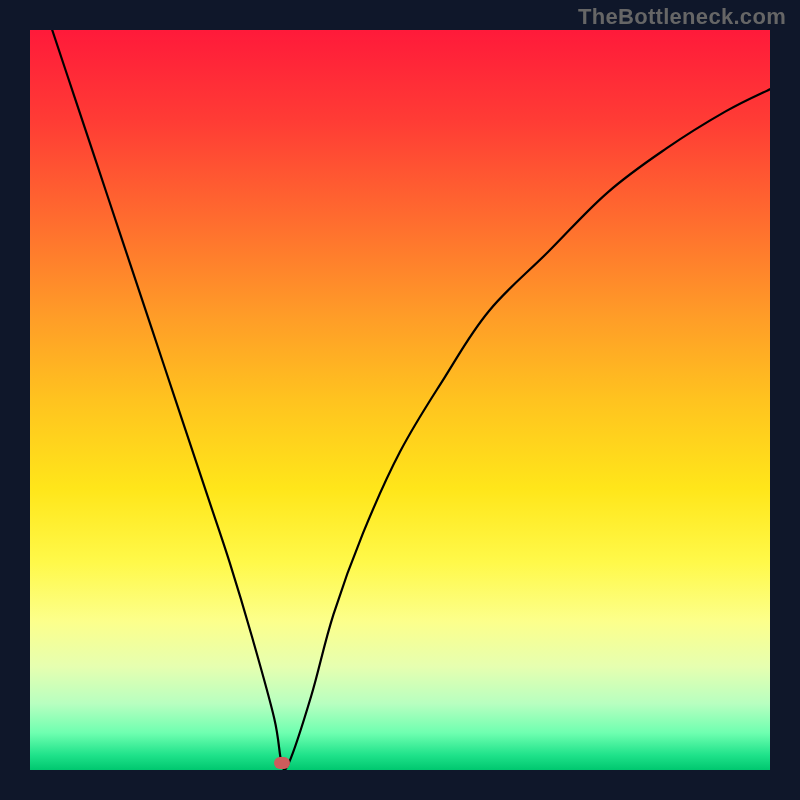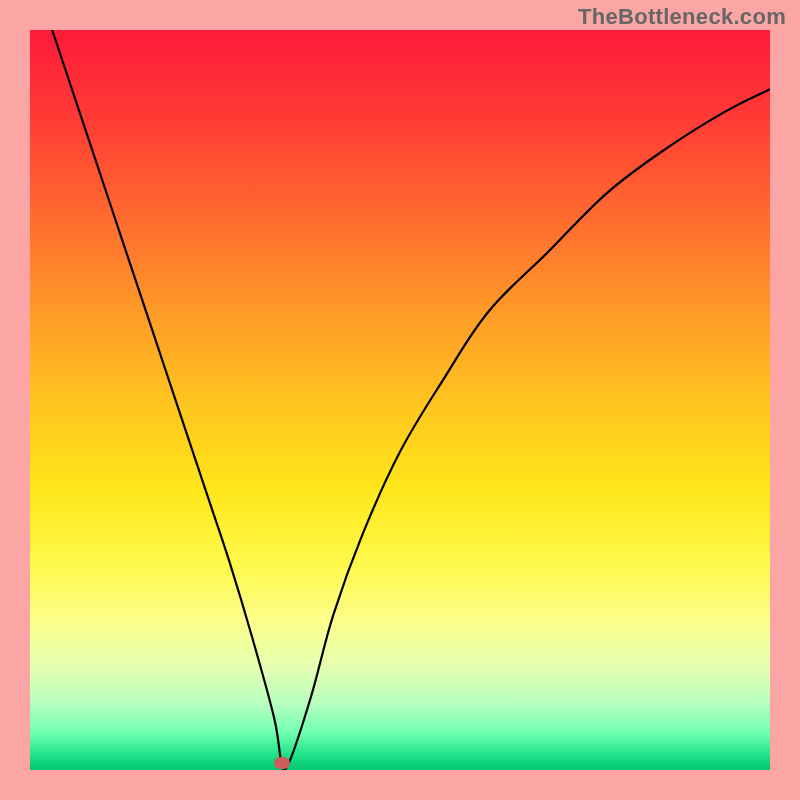--- a/index.html
+++ b/index.html
@@ -9,21 +9,21 @@
     height: 800px;
     background: #000;
     overflow: hidden;
   }
   .frame {
     position: absolute;
     top: 0;
     left: 0;
     width: 800px;
     height: 800px;
-    background: #fca5a5;
+    background: #0f172a;
   }
   .plot-area {
     position: absolute;
     top: 30px;
     left: 30px;
     width: 740px;
     height: 740px;
     background: linear-gradient(to bottom,
       #ff1a3a 0%,
       #ff3b35 12%,

